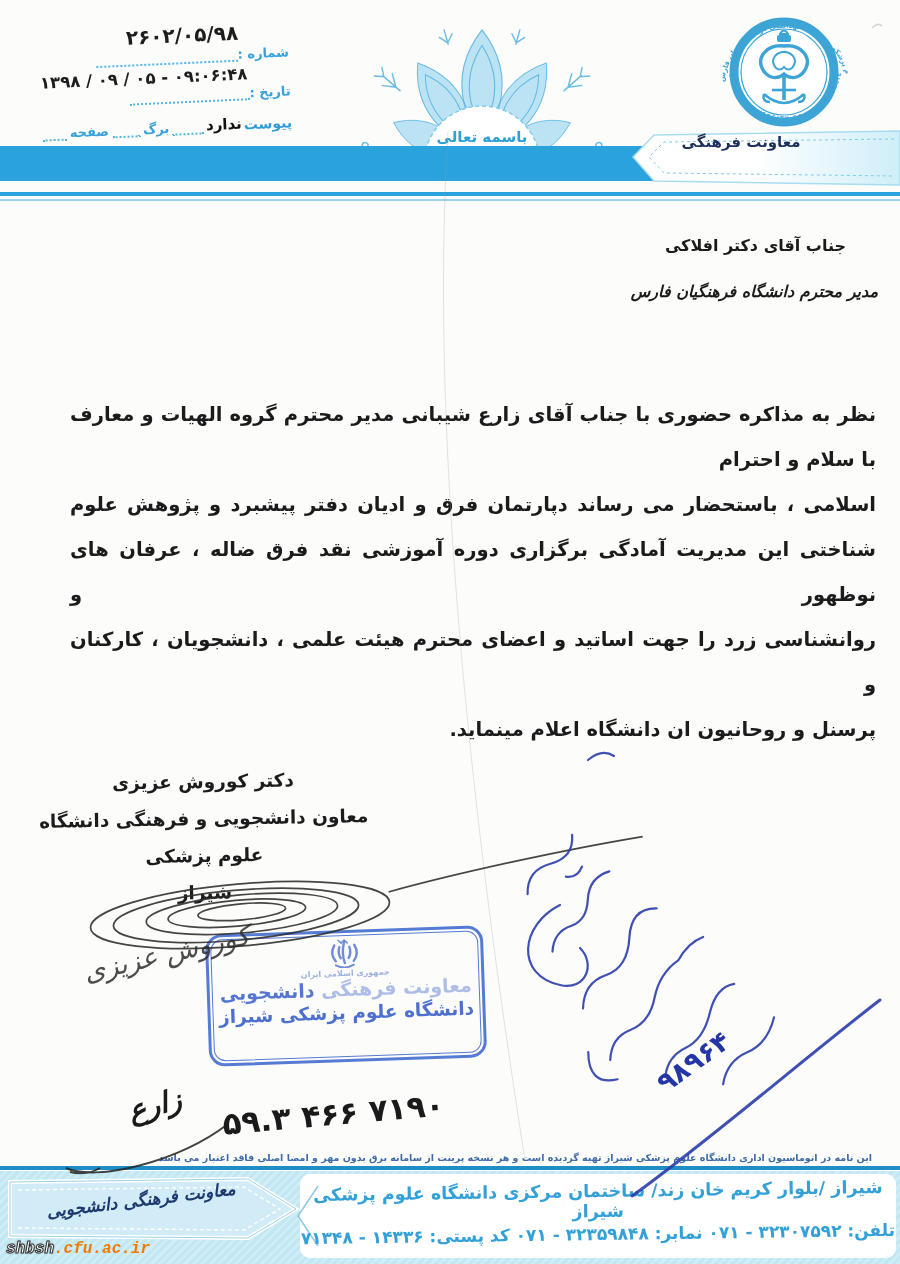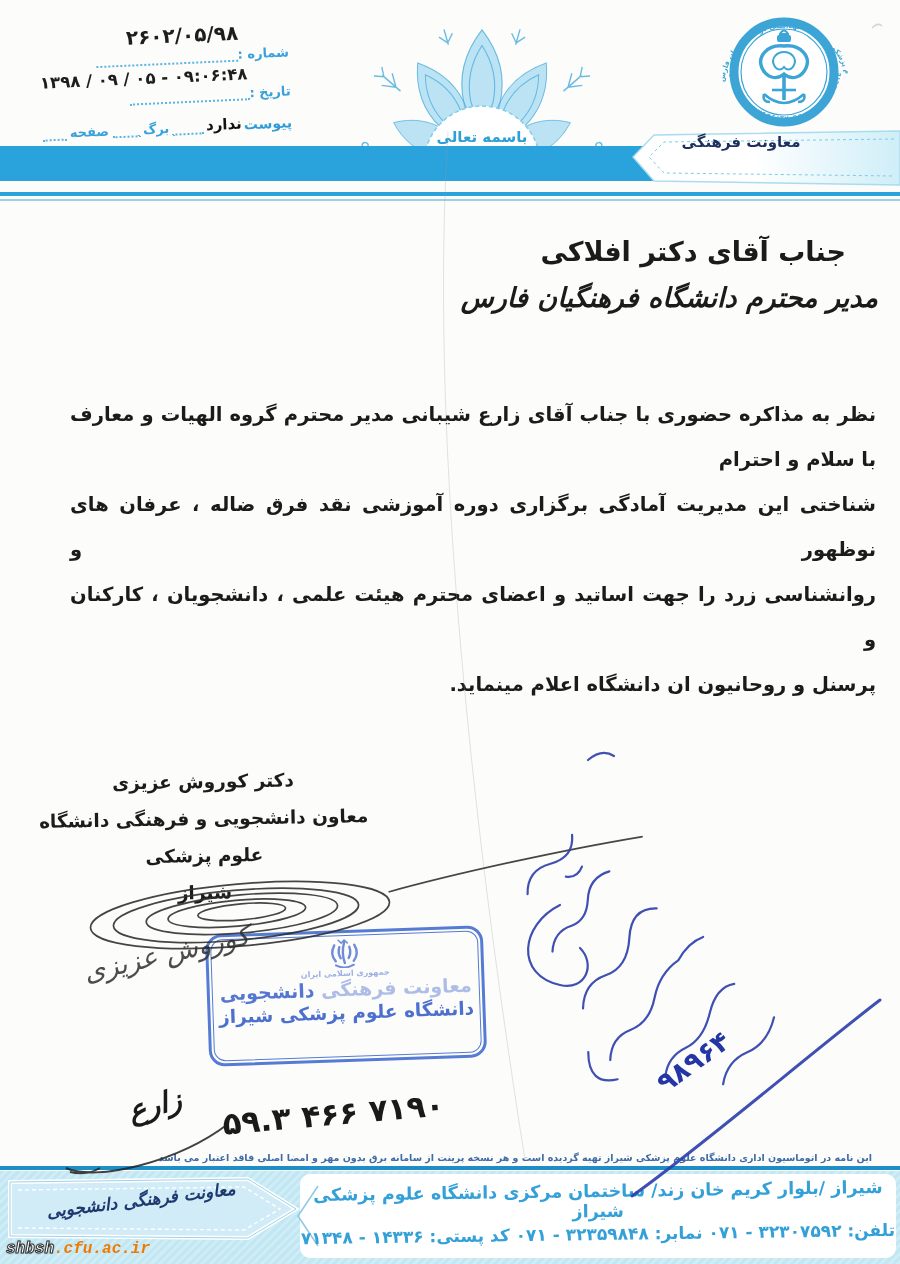--- a/index.html
+++ b/index.html
@@ -22,21 +22,21 @@
   #band{left:0;top:146px;width:660px;height:35px;background:#2aa2dc;z-index:3;}
   #rule1{left:0;top:192px;width:900px;height:4px;background:#2aa2dc;z-index:3;}
   #rule2{left:0;top:199px;width:900px;height:2px;background:#9ad2ec;z-index:3;}
   #banner-svg{left:628px;top:126px;z-index:4;}
   #banner-text{left:676px;top:133px;width:130px;text-align:center;z-index:5;
     font-size:15px;font-weight:bold;color:#1d2f5c;}
   
   #ornament{left:322px;top:12px;z-index:1;}
   #logo{left:696px;top:4px;z-index:4;}
   
-  .addr{right:22px;text-align:right;font-size:27px;font-weight:bold;color:#1b1b1b;}
+  .addr{right:22px;text-align:right;font-size:16px;font-weight:bold;color:#1b1b1b;}
   #body-block{left:70px;top:392px;width:806px;color:#1b1b1b;
     font-size:19.5px;font-weight:bold;line-height:45px;}
   .bl{direction:rtl;}
   .just{text-align:justify;text-align-last:justify;}
   .ral{text-align:right;}
   
   #sig-block{left:26px;top:763px;width:356px;text-align:center;transform:rotate(-1deg);
     font-size:18.5px;font-weight:bold;color:#1c1c1c;line-height:37px;}
   #sig-script{left:82px;top:938px;transform:rotate(-13deg);font-size:27px;font-style:italic;
     color:#2e2e2e;z-index:8;opacity:.85;}
@@ -189,20 +189,21 @@
   <polyline points="266,13 36,16 21,31 36,47 266,50" fill="none" stroke="#7ecbe9" stroke-width="1" stroke-dasharray="3 3"></polyline>
 </svg>
 <div class="abs fa" id="banner-text">معاونت فرهنگی</div>
 
 <div class="abs fa addr" style="top:236px;padding-right:32px;">جناب آقای دکتر افلاکی</div>
 <div class="abs fa addr" style="top:282px;font-style:italic;">مدیر محترم دانشگاه فرهنگیان فارس</div>
 
 <div class="abs fa" id="body-block">
   <div class="bl just">نظر به مذاکره حضوری با جناب آقای زارع شیبانی مدیر محترم گروه الهیات و معارف</div>
   <div class="bl ral">با سلام و احترام</div>
+  <div class="bl just">اسلامی ، باستحضار می رساند دپارتمان فرق و ادیان دفتر پیشبرد و پژوهش علوم</div>
   <div class="bl just">شناختی این مدیریت آمادگی برگزاری دوره آموزشی نقد فرق ضاله ، عرفان های نوظهور و</div>
   <div class="bl just">روانشناسی زرد را جهت اساتید و اعضای محترم هیئت علمی ، دانشجویان ، کارکنان و</div>
   <div class="bl ral" style="padding-left:34px">پرسنل و روحانیون ان دانشگاه اعلام مینماید.</div>
 </div>
 
 <div class="abs fa" id="sig-block">
   <div>دکتر کوروش عزیزی</div>
   <div>معاون دانشجویی و فرهنگی دانشگاه علوم پزشکی</div>
   <div>شیراز</div>
 </div>

